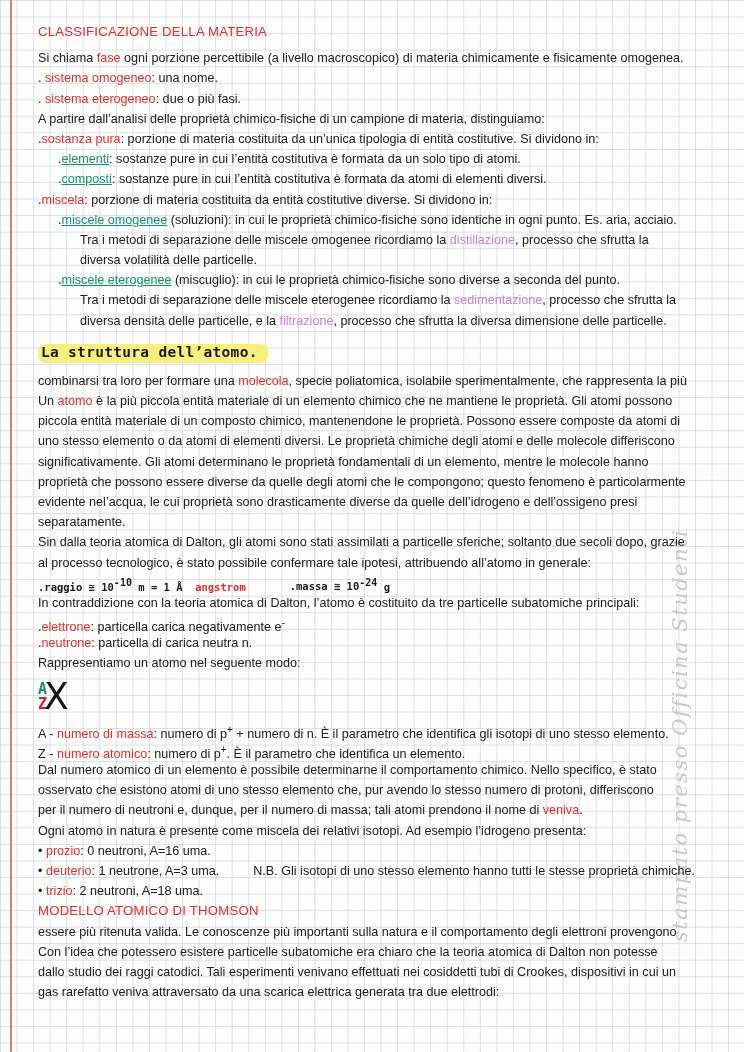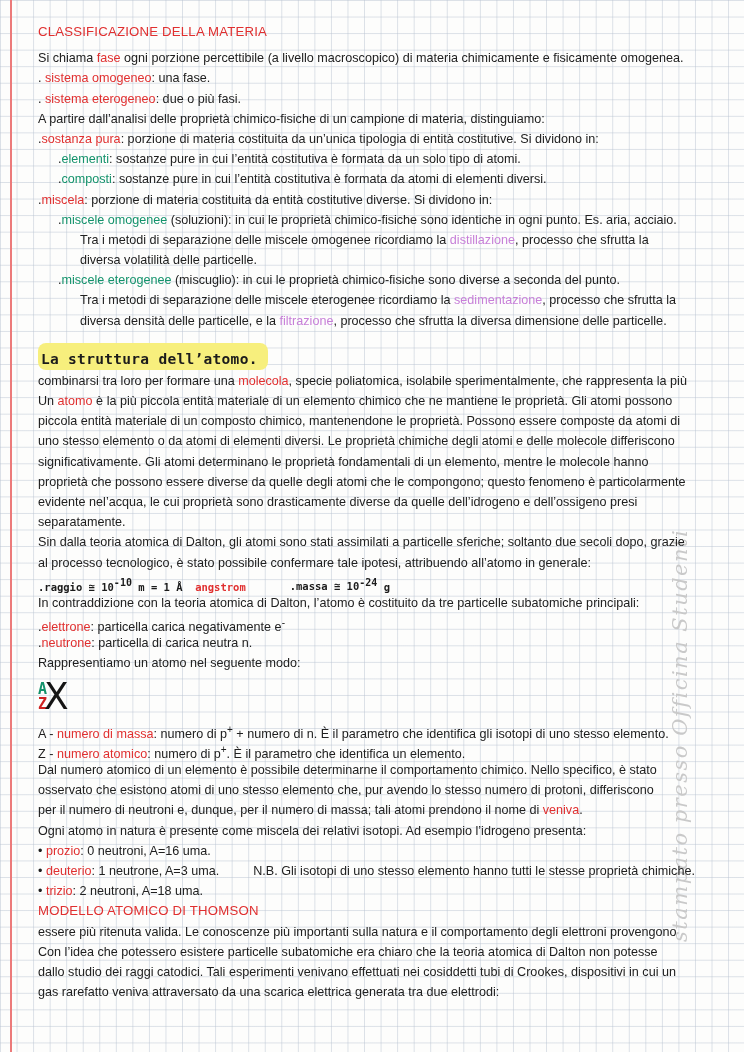--- a/index.html
+++ b/index.html
@@ -24,27 +24,27 @@
   .doc{position:relative;z-index:2;padding:22px 4px 0 38px;}
   .heading-red{
     color:var(--kwred,#e02f2f);font-weight:normal;font-size:13.2px;
     height:20.2px;line-height:20.2px;letter-spacing:.2px;white-space:pre;
   }
   .heading-red.first{margin-bottom:6px;}
   .line{height:20.2px;line-height:20.2px;font-size:12.6px;white-space:pre;}
   .ind-1{padding-left:20px;}
   .ind-2{padding-left:42px;}
   .c-red{color:var(--kwred,#e02f2f);}
-  .c-green{color:var(--kwgreen,#13926b);}
+  .c-green{color:var(--kwgreen,#13926b);text-decoration:underline;}
   .c-purple{color:var(--kwpurple,#c77fd8);}
   .sup{font-size:10px;vertical-align:4.5px;letter-spacing:0;}
   .hl-wrap{margin:12px 0 2px 0;height:26px;}
   .hl{
     display:inline-block;background:var(--highlight,#f7ef7d);
-    border-radius:8px;padding:8px 10px 3px 3px;
+    border-radius:8px;padding:0 10px 3px 3px;
     font-family:"DejaVu Sans Mono",monospace;font-weight:bold;font-size:14.5px;
     letter-spacing:.3px;color:#1b1b1b;white-space:pre;
   }
   .hand-line{
     height:20.2px;line-height:20.2px;font-family:"DejaVu Sans Mono",monospace;
     font-weight:bold;font-size:10.5px;letter-spacing:0;white-space:pre;color:#1b1b1b;
   }
   .atom-symbol{height:44px;display:flex;align-items:center;margin:1px 0;}
   .az{display:flex;flex-direction:column;font-family:"DejaVu Sans Mono",monospace;font-weight:bold;font-size:15px;line-height:15px;}
   .az .a{color:var(--kwgreen,#13926b);}
@@ -53,21 +53,21 @@
 </style>
 </head>
 <body>
 
 <div class="page">
   <div class="margin-line"></div>
   <div class="watermark">stampato presso Officina Studenti</div>
   <div class="doc">
       <div class="heading-red first">CLASSIFICAZIONE DELLA MATERIA</div>
       <div class="line ind-0"><span>Si chiama </span><span class="c-red">fase</span><span> ogni porzione percettibile (a livello macroscopico) di materia chimicamente e fisicamente omogenea.</span></div>
-      <div class="line ind-0"><span>. </span><span class="c-red">sistema omogeneo</span><span>: una fase.</span></div>
+      <div class="line ind-0"><span>. </span><span class="c-red">sistema omogeneo</span><span>: una nome.</span></div>
       <div class="line ind-0"><span>. </span><span class="c-red">sistema eterogeneo</span><span>: due o più fasi.</span></div>
       <div class="line ind-0"><span>A partire dall’analisi delle proprietà chimico-fisiche di un campione di materia, distinguiamo:</span></div>
       <div class="line ind-0"><span>.</span><span class="c-red">sostanza pura</span><span>: porzione di materia costituita da un’unica tipologia di entità costitutive. Si dividono in:</span></div>
       <div class="line ind-1"><span>.</span><span class="c-green">elementi</span><span>: sostanze pure in cui l’entità costitutiva è formata da un solo tipo di atomi.</span></div>
       <div class="line ind-1"><span>.</span><span class="c-green">composti</span><span>: sostanze pure in cui l’entità costitutiva è formata da atomi di elementi diversi.</span></div>
       <div class="line ind-0"><span>.</span><span class="c-red">miscela</span><span>: porzione di materia costituita da entità costitutive diverse. Si dividono in:</span></div>
       <div class="line ind-1"><span>.</span><span class="c-green">miscele omogenee</span><span> (soluzioni): in cui le proprietà chimico-fisiche sono identiche in ogni punto. Es. aria, acciaio.</span></div>
       <div class="line ind-2"><span>Tra i metodi di separazione delle miscele omogenee ricordiamo la </span><span class="c-purple">distillazione</span><span>, processo che sfrutta la</span></div>
       <div class="line ind-2"><span>diversa volatilità delle particelle.</span></div>
       <div class="line ind-1"><span>.</span><span class="c-green">miscele eterogenee</span><span> (miscuglio): in cui le proprietà chimico-fisiche sono diverse a seconda del punto.</span></div>

